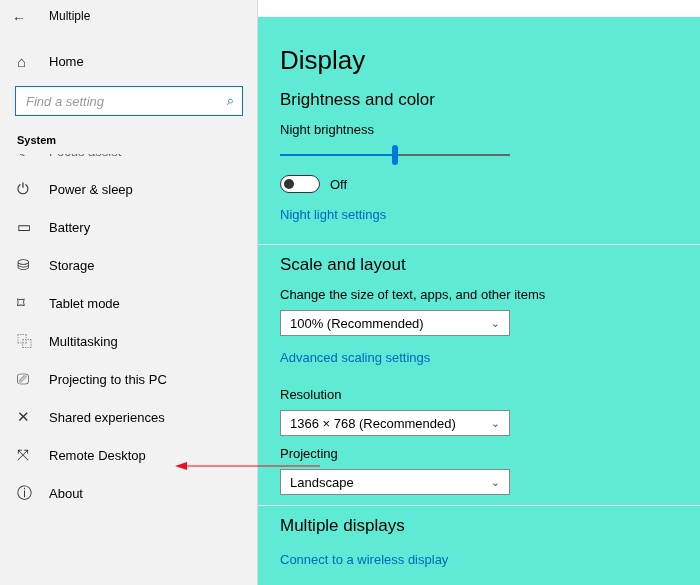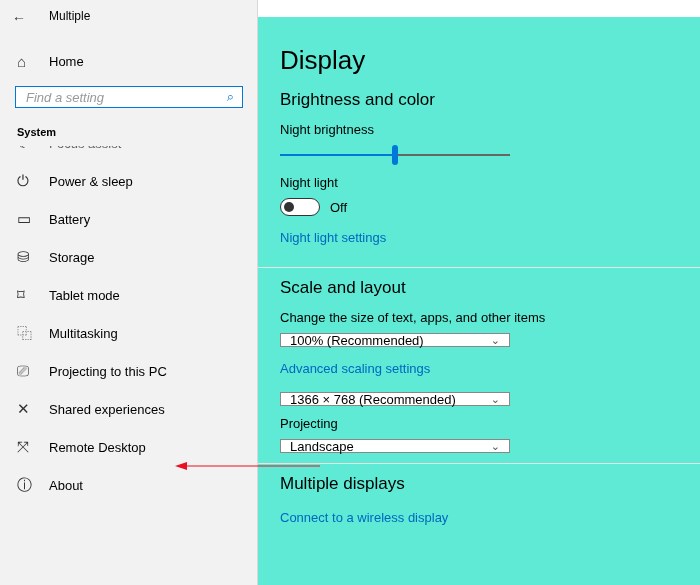--- a/index.html
+++ b/index.html
@@ -43,21 +43,21 @@
     align-items: center;
     height: 38px;
     margin-top: 10px;
     padding-left: 16px;
     cursor: default;
   }
   .home-row .icon { width: 20px; font-size: 15px; color:#333;}
   .home-row .label { margin-left: 12px; font-size: 13px; }
   .search-box {
     margin: 6px 14px 10px 14px;
-    height: 22px;
+    height: 30px;
     border: 1px solid #0078d7;
     background: #fff;
     display: flex;
     align-items: center;
     padding: 0 8px;
     font-size: 13px;
     color: #888;
   }
   .search-box input {
     border: none;
@@ -141,21 +141,21 @@
     position: relative; margin-right: 10px; background:#fff;
   }
   .toggle-knob {
     width: 10px; height: 10px; border-radius: 50%; background: #333;
     position: absolute; left: 3px; top: 3px;
   }
   .link {
     color: #0067c0; font-size: 13px; cursor: pointer; margin: 4px 0 14px 0; display:inline-block;
   }
   .dropdown {
-    width: 230px; height: 14px; border: 1px solid #888; background:#fff;
+    width: 230px; height: 26px; border: 1px solid #888; background:#fff;
     display:flex; align-items:center; justify-content:space-between;
     padding: 0 9px; margin: 2px 0 10px 0; font-size:13px;
   }
   .chev { font-size: 11px; color:#555; }
   .sep { border-top:1px solid #e5e5e5; margin: 8px 0 6px -22px; width: calc(100% + 22px); }
 
   .arrow {
     position:absolute;
     left: 175px;
     top: 460px;
@@ -236,39 +236,39 @@
   <div class="page-h1">Display</div>
 
   <div class="h2">Brightness and color</div>
   <div class="label-sm">Night brightness</div>
   <div class="slider-wrap">
     <div class="slider-track-left"></div>
     <div class="slider-thumb"></div>
     <div class="slider-track-right"></div>
   </div>
 
-  <div class="label-sm">Night light</div>
   <div class="toggle-row">
     <div class="toggle">
       <div class="toggle-knob"></div>
     </div>
     <span>Off</span>
   </div>
   <span class="link">Night light settings</span>
 
   <div class="sep"></div>
 
   <div class="h2">Scale and layout</div>
   <div class="label-sm">Change the size of text, apps, and other items</div>
   <div class="dropdown">
     <span>100% (Recommended)</span>
     <span class="chev">⌄</span>
   </div>
   <span class="link">Advanced scaling settings</span>
 
+  <div class="label-sm">Resolution</div>
   <div class="dropdown">
     <span>1366 × 768 (Recommended)</span>
     <span class="chev">⌄</span>
   </div>
 
   <div class="label-sm">Projecting</div>
   <div class="dropdown">
     <span>Landscape</span>
     <span class="chev">⌄</span>
   </div>

